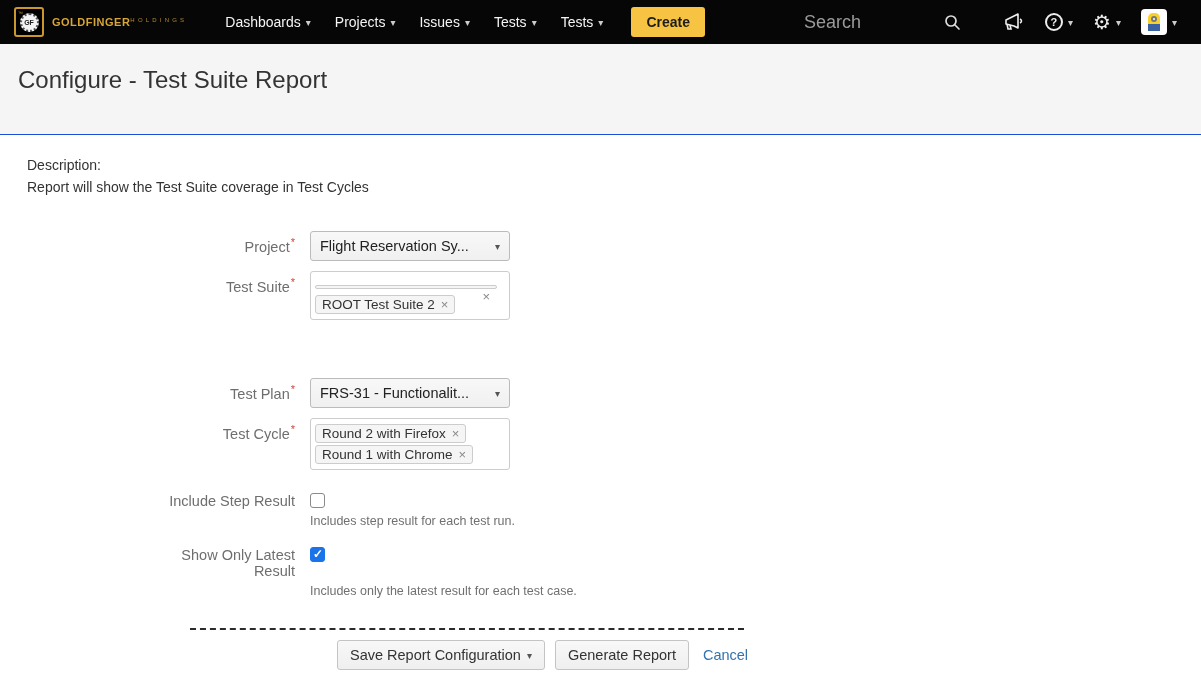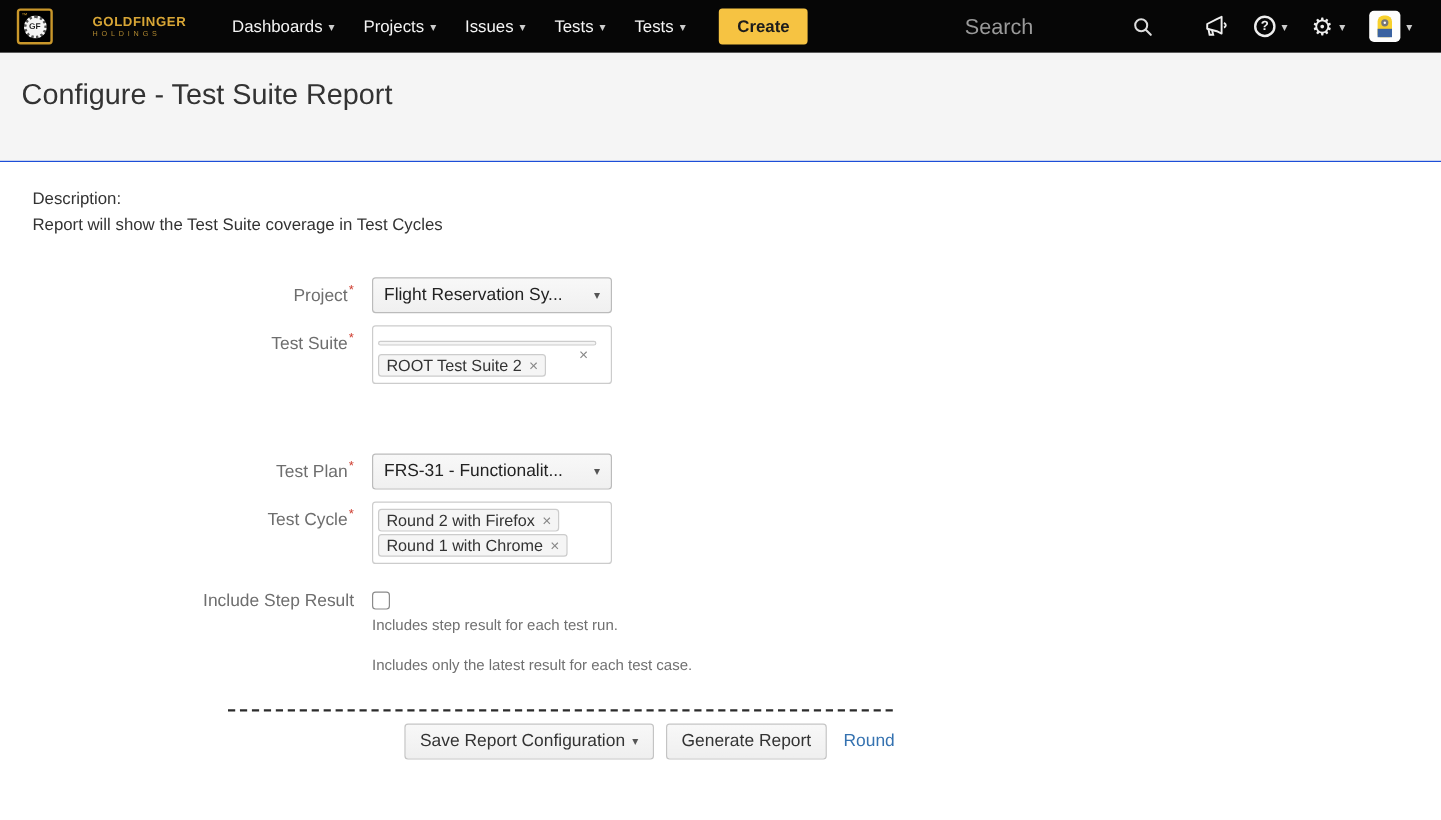--- a/index.html
+++ b/index.html
@@ -7,21 +7,21 @@
     font-family:"Liberation Sans", sans-serif; }
 
   
   .topnav { height:44px; background:#060606; display:flex; align-items:center; padding:0 14px; }
   .logo-box { width:30px; height:30px; border:2px solid #c9972b; border-radius:3px;
     background:#000; position:relative; display:flex; align-items:center; justify-content:center; margin-right:8px; }
   .logo-tm { position:absolute; top:1px; left:2px; font-size:5px; color:#c9972b; }
   .logo-circle { width:19px; height:19px; background:#f4f4f4; border-radius:50%;
     border:2px dotted #555; display:flex; align-items:center; justify-content:center;
     font-size:7px; font-weight:bold; color:#222; }
-  .brand { display:flex; flex-direction:column; margin-right:26px;margin-left:25px; }
+  .brand { display:flex; flex-direction:row; margin-right:26px; }
   .brand-name { color:#d8a636; font-weight:bold; font-size:11px; letter-spacing:.5px; }
   .brand-sub { color:#b28a31; font-size:6px; letter-spacing:3.2px; margin-top:1px; }
   .nav-item { color:#f4f4f4; font-size:14px; margin:0 12px; display:flex; align-items:center; cursor:pointer; }
   .nav-caret { font-size:10px; color:#cccccc; margin-left:5px; padding-top:1px; }
   .create-btn { background:#f6c342; color:#1c1c1c; font-weight:bold; font-size:14px;
     border:none; border-radius:3px; padding:7px 15px; margin-left:16px; cursor:pointer; }
   .nav-right { margin-left:auto; display:flex; align-items:center; }
   .search-wrap { display:flex; align-items:center; margin-right:22px; }
   .search-input { background:transparent; border:none; outline:none; color:#ddd;
     font-size:18px; width:130px; }
@@ -236,33 +236,41 @@
       </div>
     </div>
     <div class="row" style="margin-bottom:0;">
       <div class="row-label"></div>
       <div class="row-field">
         <div class="help-text">Includes step result for each test run.</div>
       </div>
     </div>
 
     <div class="row" style="margin-bottom:0;">
+      <div class="row-label">
+        <span class="wrap-narrow">Show Only Latest Result</span>
+      </div>
+      <div class="row-field">
+        <div class="checkbox checked"></div>
+      </div>
+    </div>
+    <div class="row" style="margin-bottom:0;">
       <div class="row-label"></div>
       <div class="row-field">
         <div class="help-text">Includes only the latest result for each test case.</div>
       </div>
     </div>
 
     <div class="divider"></div>
 
     <div class="actions">
       <button class="act-btn">
         <span>Save Report Configuration</span>
         <span class="dd-caret">▾</span>
       </button>
       <button class="act-btn">
         <span>Generate Report</span>
       </button>
-      <a class="cancel-link">Round</a>
+      <a class="cancel-link">Cancel</a>
     </div>
 
   </div>
 </div>
 
 </body></html>

